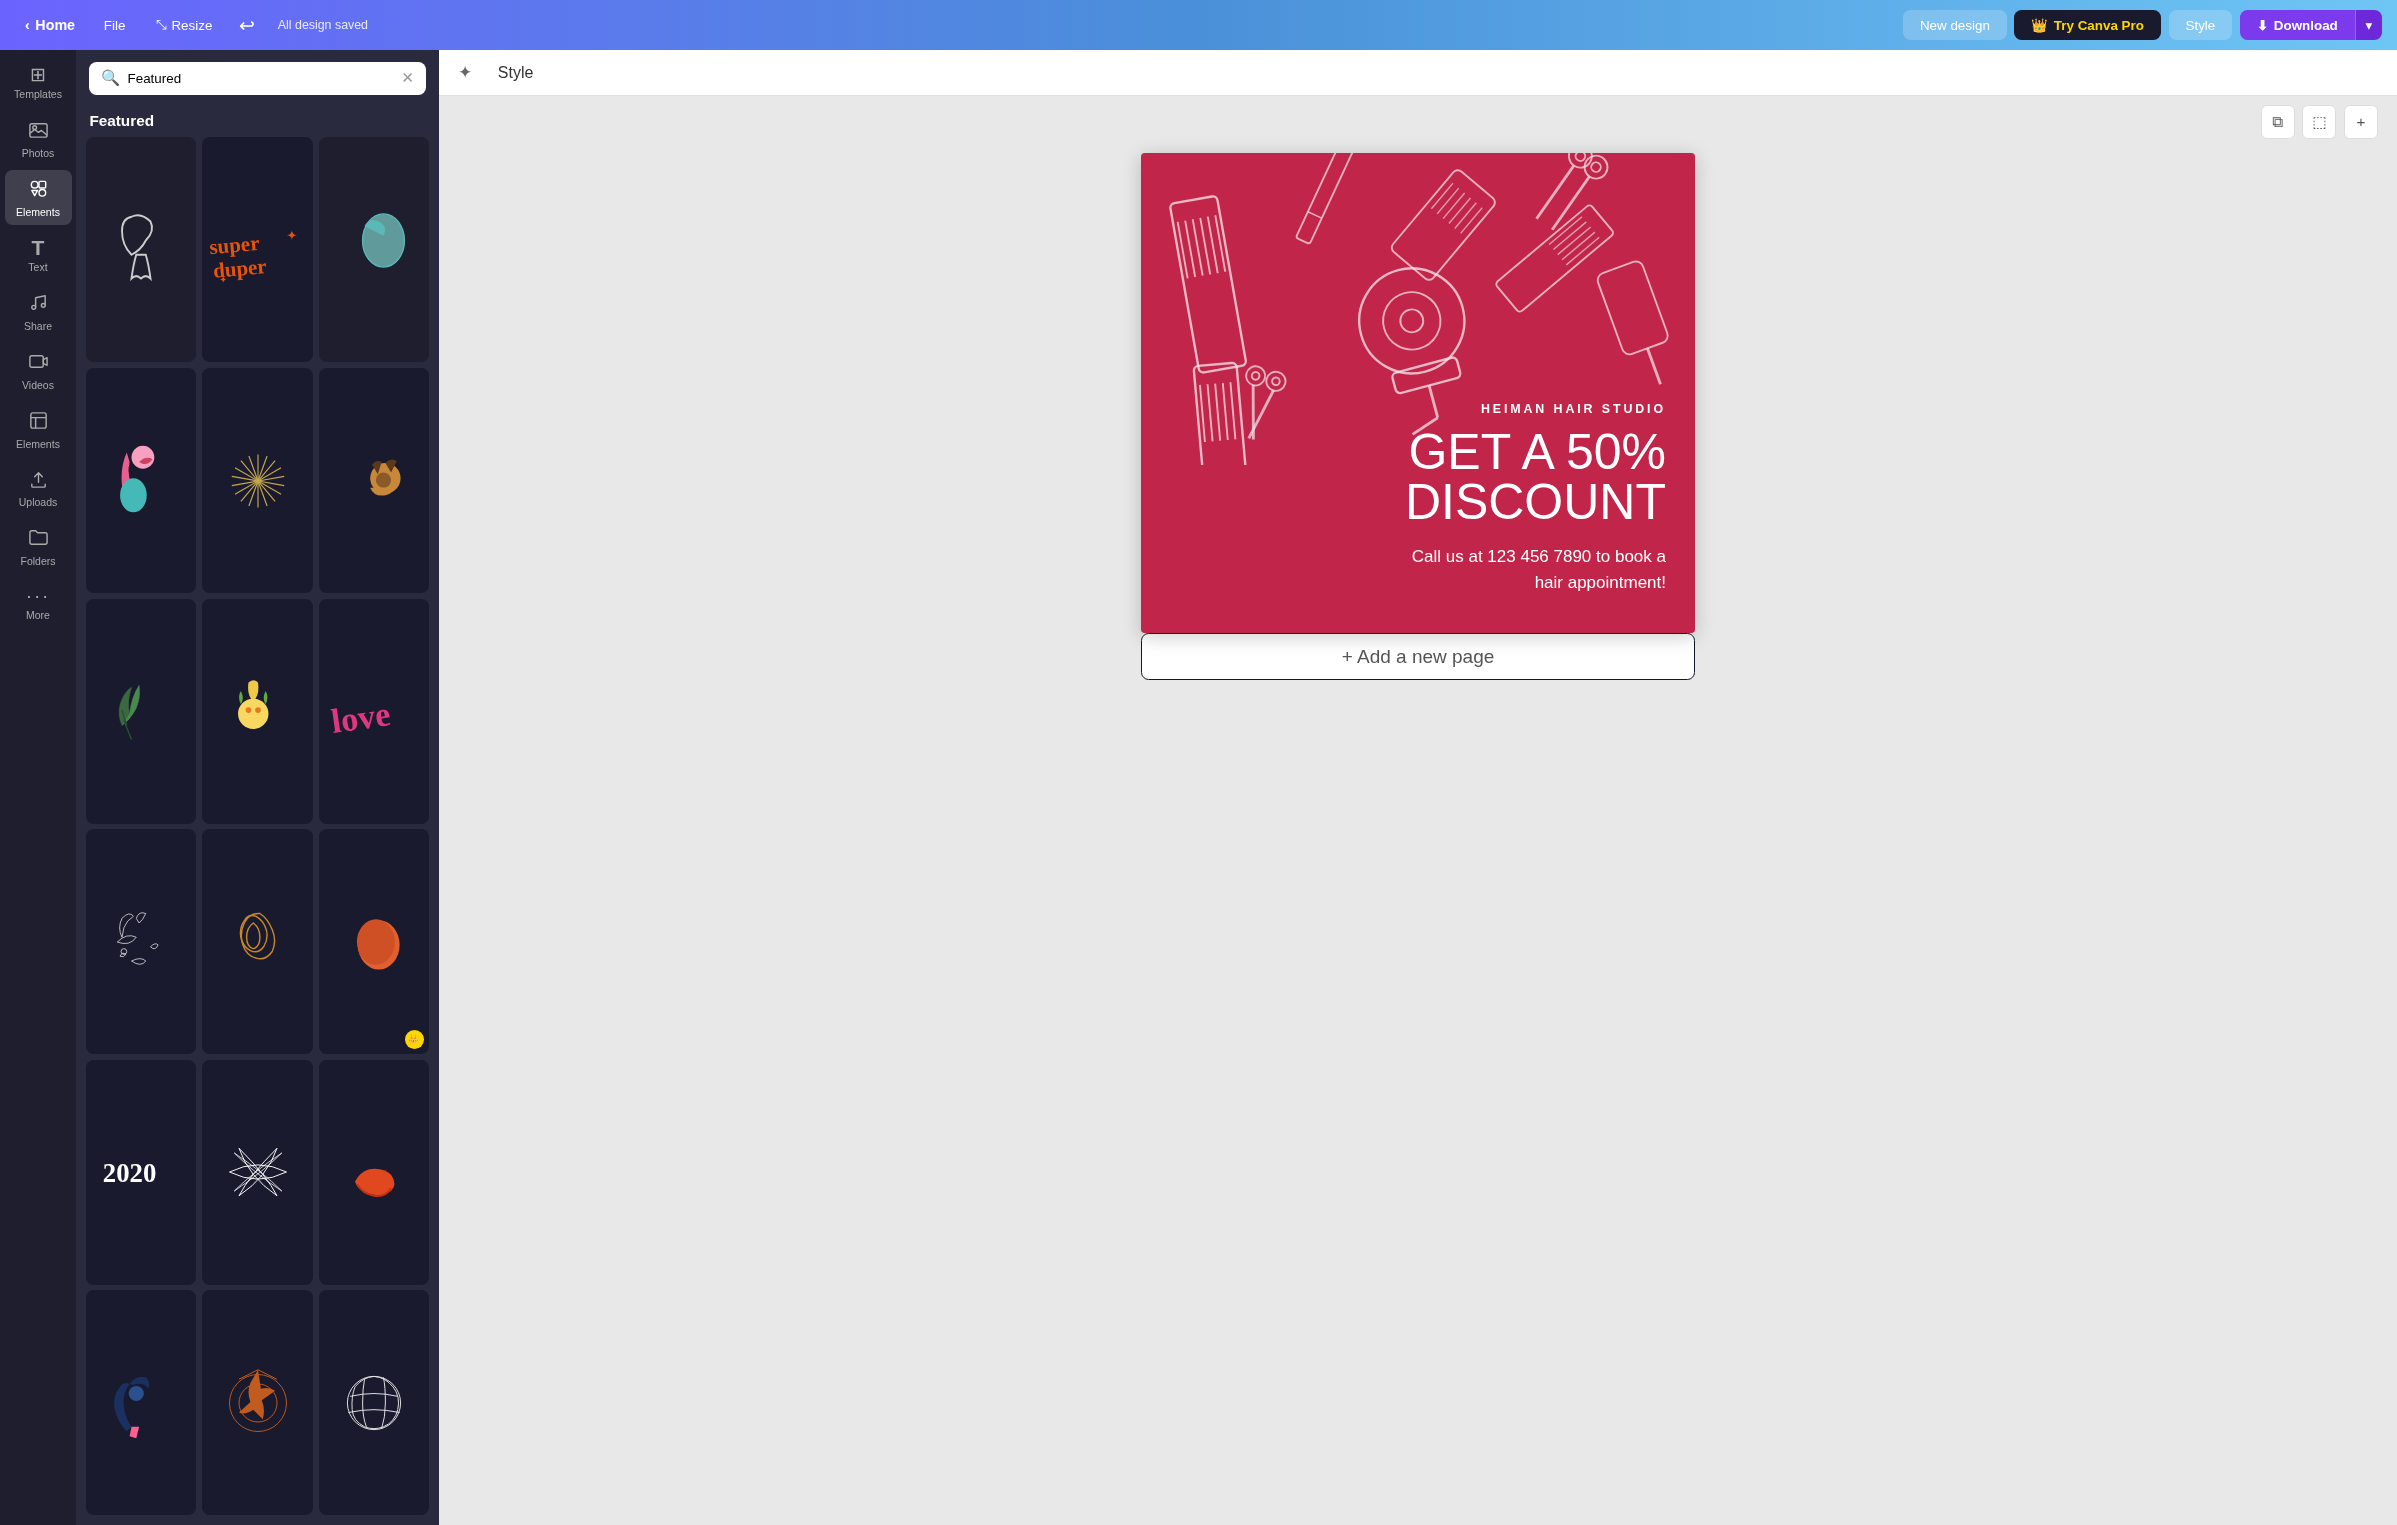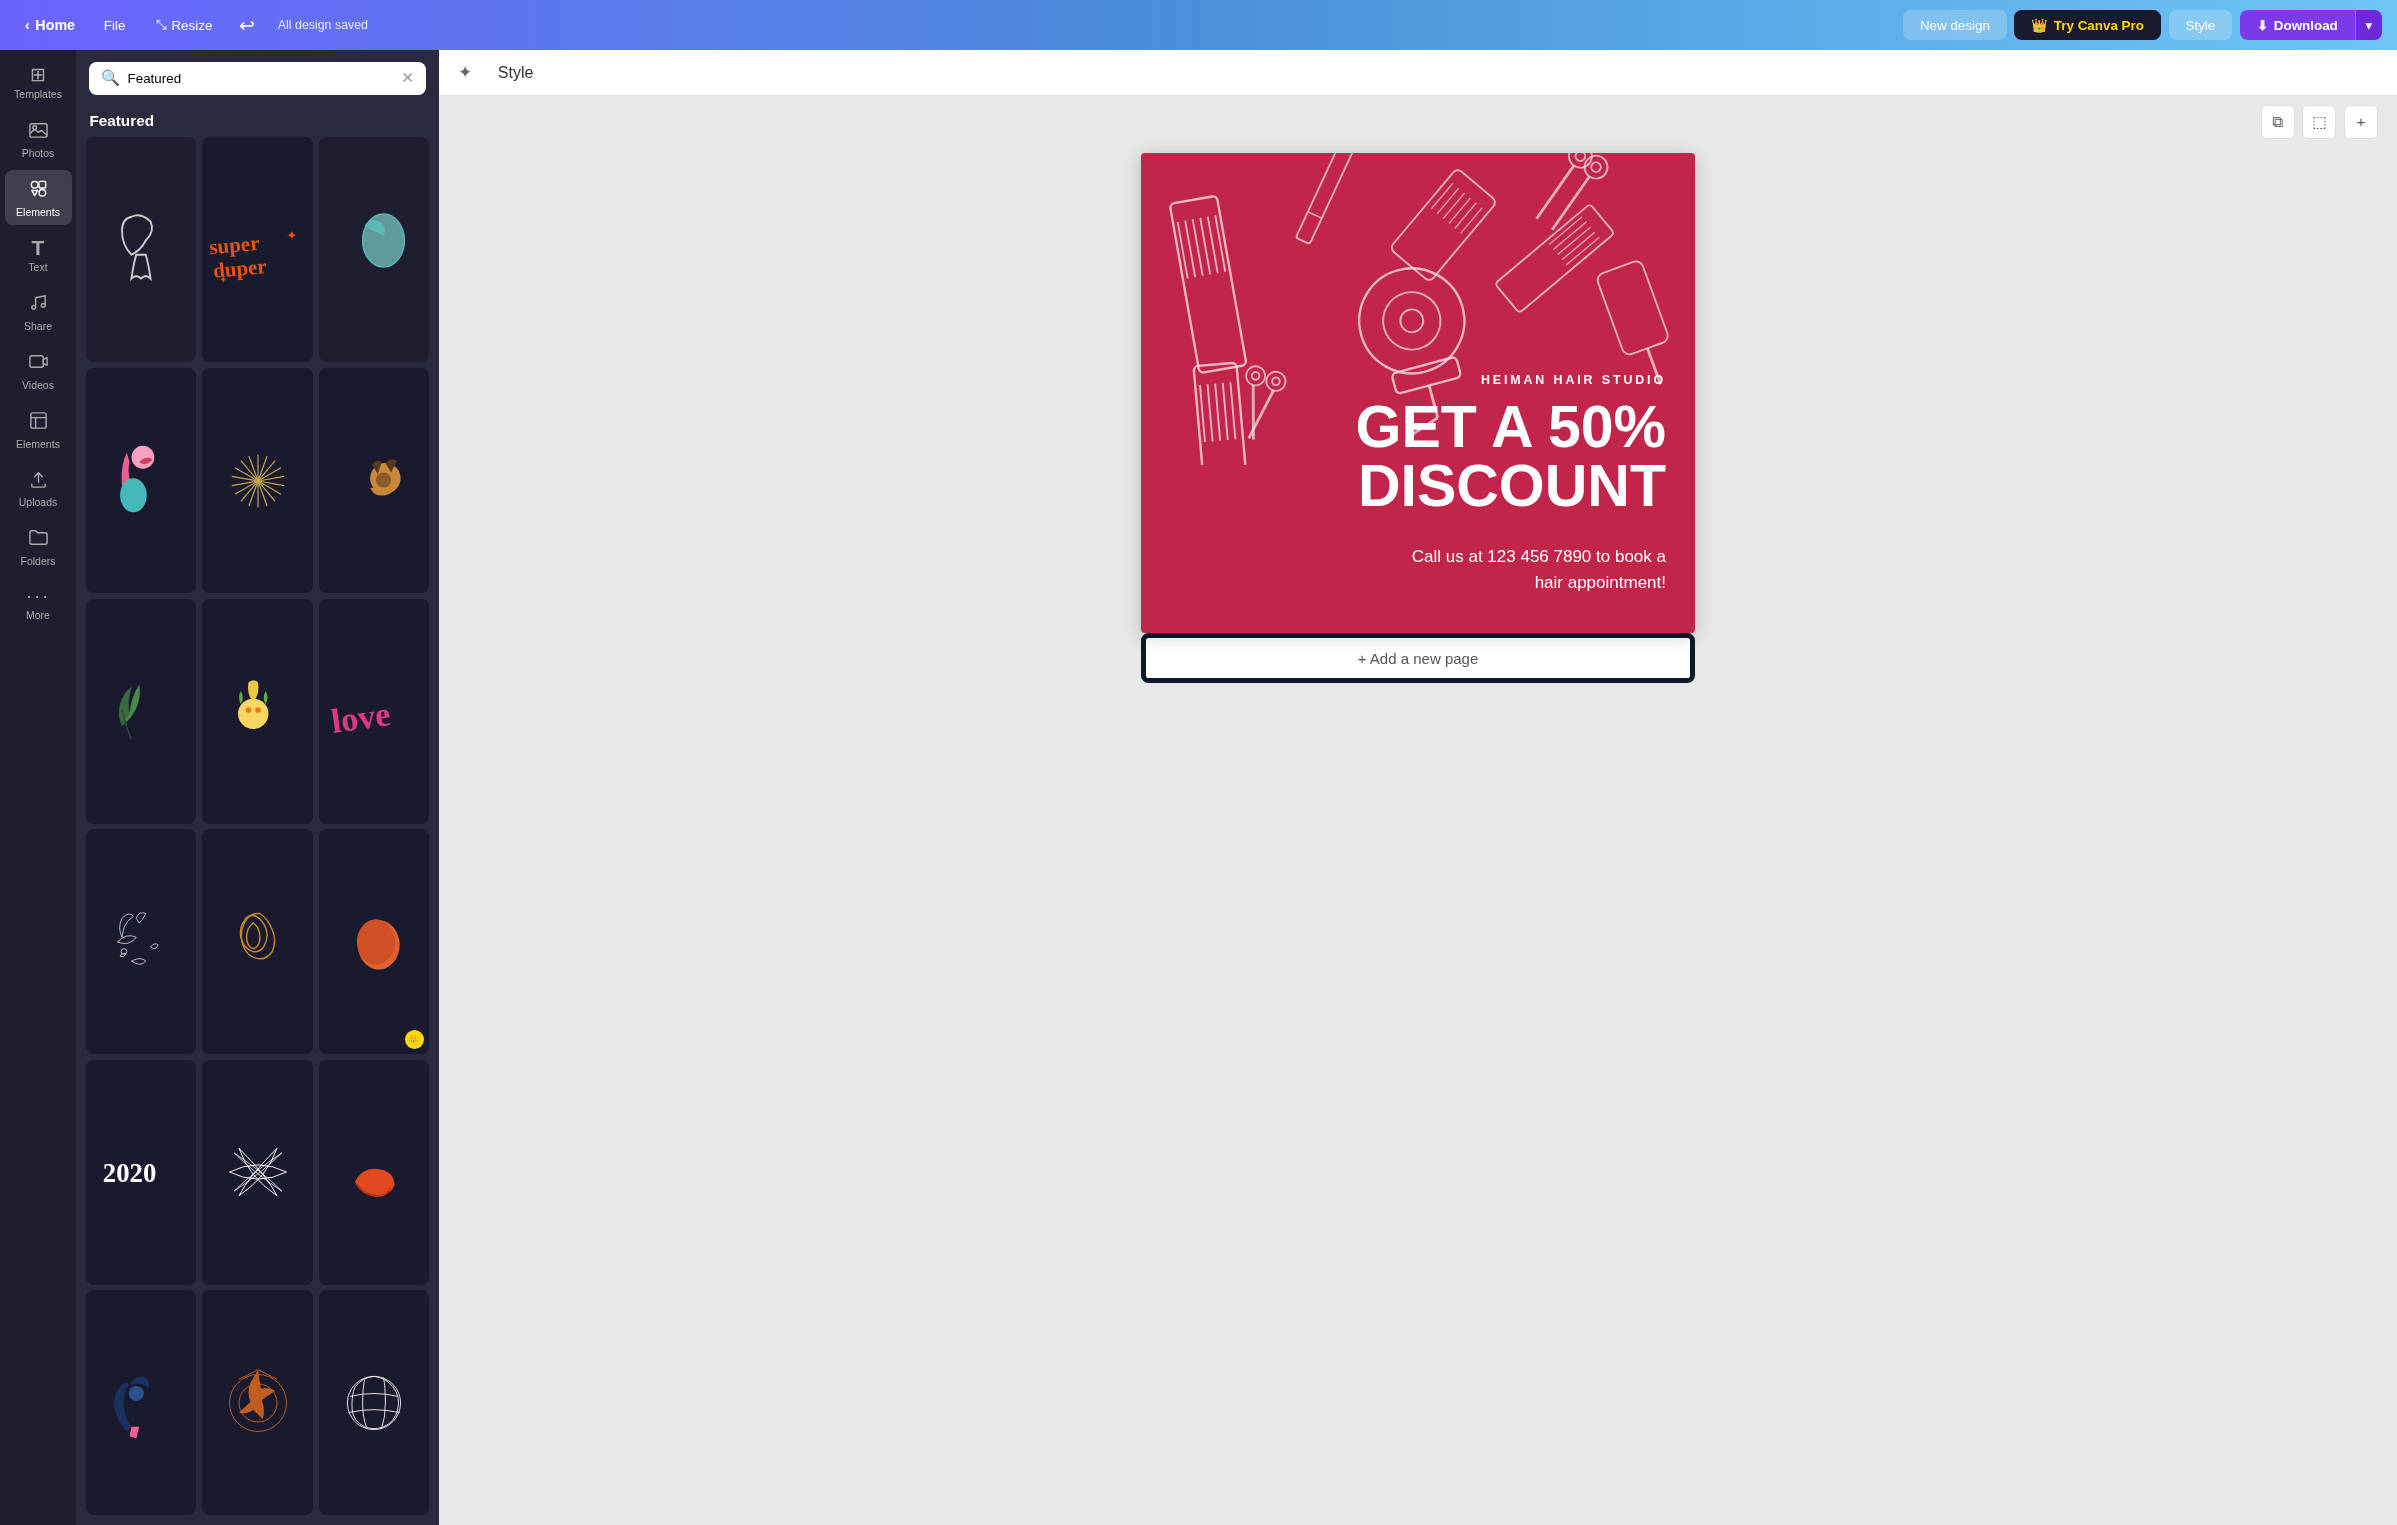--- a/index.html
+++ b/index.html
@@ -210,31 +210,31 @@
       bottom: 38px;
       right: 29px;
       text-align: right;
       color: white;
     }
     .card-studio-name {
       font-size: 12.4px; font-weight: 700; letter-spacing: 2.9px;
       text-transform: uppercase; margin-bottom: 11.5px;
     }
     .card-headline {
-      font-size: 59px; font-weight: 700; line-height: 1;
-      margin-bottom: 28px;
+      font-size: 50px; font-weight: 400; line-height: 1;
+      margin-bottom: 17px;
     }
     .card-subtext {
       font-size: 17px; line-height: 1.5;
     }
 
     
     .add-page-btn {
-      background: white; border: 5px solid #0f172a; border-radius: 7.6px;
-      padding: 11.5px 38px; cursor: pointer; font-size: 15px; color: #555;
+      background: white; border: 1px solid #0f172a; border-radius: 7.6px;
+      padding: 11.5px 38px; cursor: pointer; font-size: 19px; color: #555;
       margin-bottom: 19px; width: 554px; text-align: center;
     }
   </style>
 </head>
 <body>
 
 <nav class="top-nav">
   <div class="nav-home">
     <span>‹</span>
     <span>Home</span>

